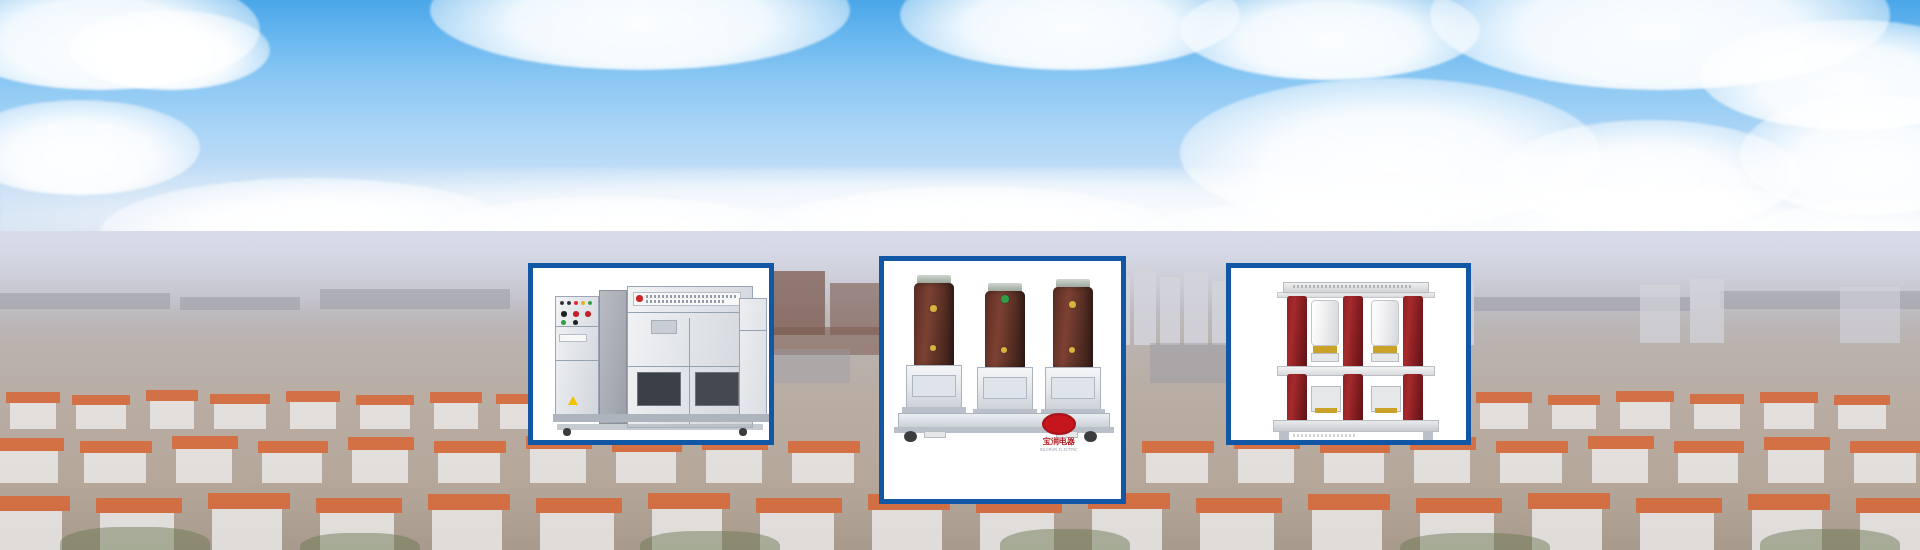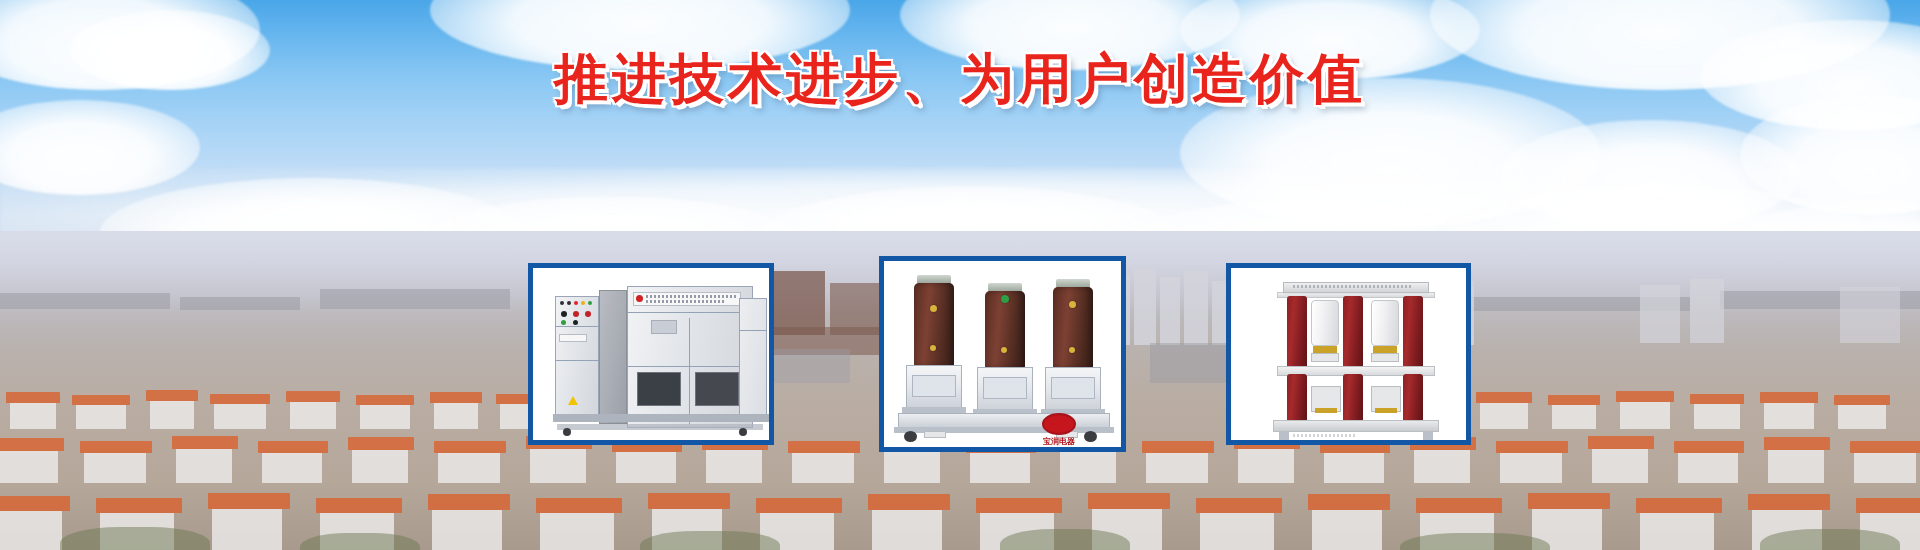--- a/index.html
+++ b/index.html
@@ -403,21 +403,20 @@
 
       <div class="green" style="left:60px;  top:296px; width:150px; height:40px;"></div>
       <div class="green" style="left:300px; top:302px; width:120px; height:34px;"></div>
       <div class="green" style="left:640px; top:300px; width:140px; height:36px;"></div>
       <div class="green" style="left:1000px;top:298px; width:130px; height:38px;"></div>
       <div class="green" style="left:1400px;top:302px; width:150px; height:34px;"></div>
       <div class="green" style="left:1760px;top:298px; width:140px; height:38px;"></div>
     </div>
   </div>
 
-  <div class="headline">推进技术进步、为用户创造价值</div>
 
 
   <div class="panel" style="left:528px; top:263px; width:246px; height:182px;">
     <div class="panel-inner">
 
       <div class="cab" style="left:22px; top:28px; width:44px; height:126px;"></div>
       <div class="cab-line" style="left:22px; top:58px; width:44px; height:1px;"></div>
       <div class="cab-line" style="left:22px; top:92px; width:44px; height:1px;"></div>
       <div class="led" style="left:27px; top:33px; width:4px; height:4px; background:#2d2f33;"></div>
       <div class="led" style="left:34px; top:33px; width:4px; height:4px; background:#2d2f33;"></div>
@@ -450,21 +449,21 @@
            background:linear-gradient(100deg,#eceef1,#dadde2);"></div>
       <div class="cab-line" style="left:206px; top:62px; width:28px; height:1px;"></div>
 
       <div class="cab-base" style="left:20px; bottom:18px; width:216px; height:8px;"></div>
       <div class="cab-base" style="left:24px; bottom:10px; width:206px; height:6px; opacity:.7;"></div>
       <div class="wheel" style="left:30px;  bottom:4px; width:8px; height:8px;"></div>
       <div class="wheel" style="left:206px; bottom:4px; width:8px; height:8px;"></div>
     </div>
   </div>
 
-  <div class="panel" style="left:879px; top:256px; width:247px; height:196px;">
+  <div class="panel" style="left:879px; top:256px; width:247px; height:248px;">
     <div class="panel-inner">
 
       <div class="pole-cap" style="left:33px; top:14px; width:34px; height:9px;"></div>
       <div class="pole-body" style="left:30px; top:22px; width:40px; height:84px;"></div>
       <div class="pole-dot" style="left:46px; top:44px; width:7px; height:7px;"></div>
       <div class="pole-dot" style="left:46px; top:84px; width:6px; height:6px;"></div>
       <div class="base-box" style="left:22px; top:104px; width:56px; height:44px;"></div>
       <div class="base-panel" style="left:28px; top:114px; width:44px; height:22px;"></div>
       <div class="base-foot" style="left:18px; top:146px; width:64px; height:8px;"></div>
 

